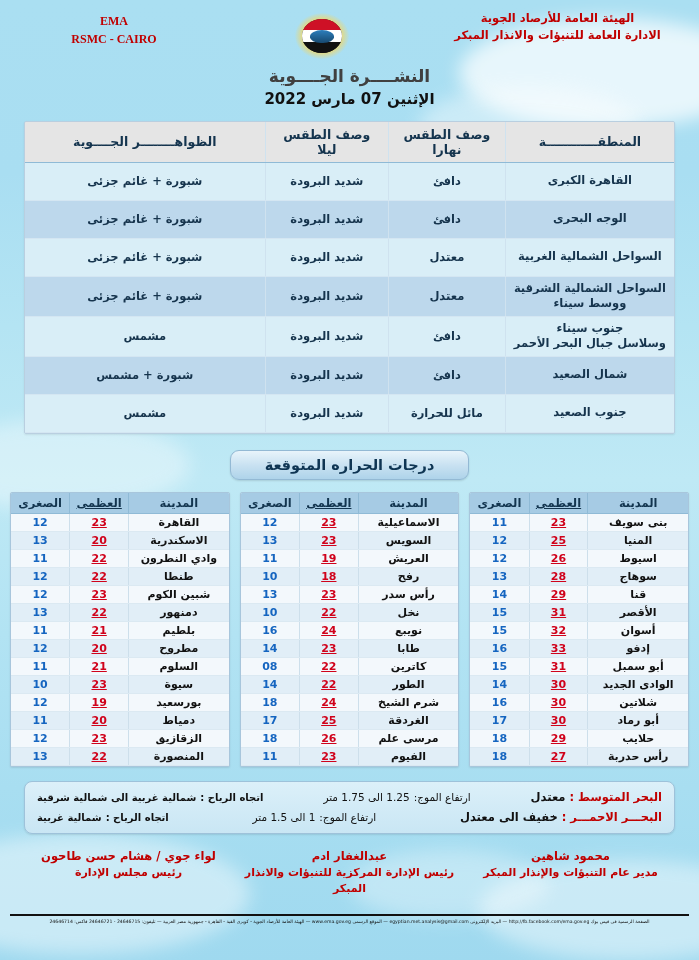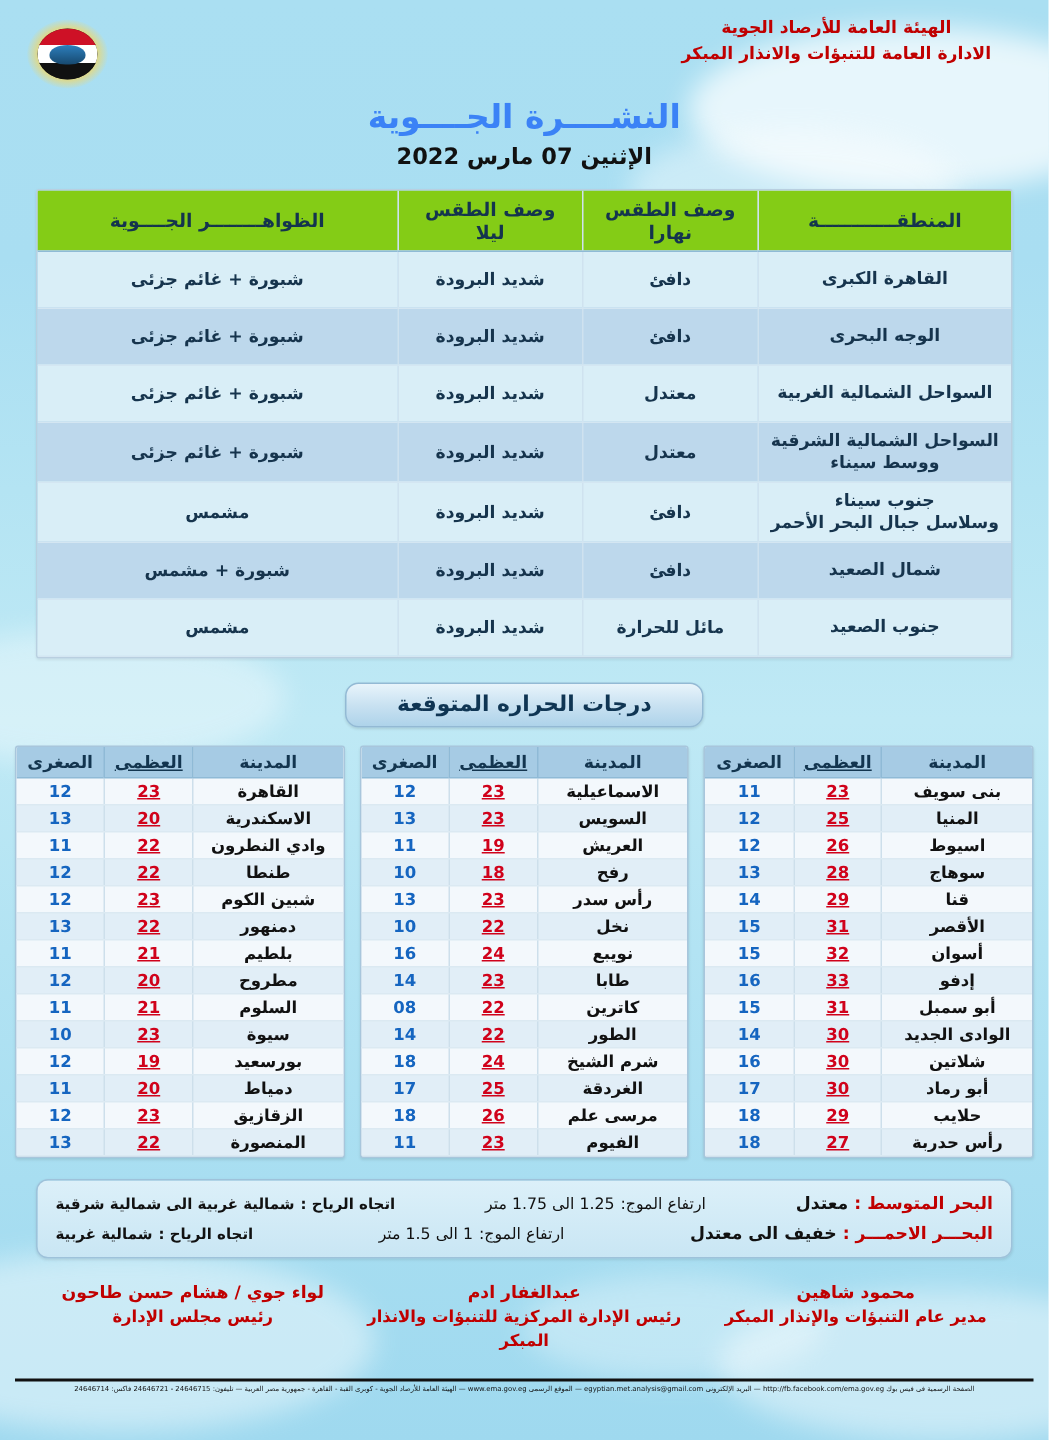--- a/index.html
+++ b/index.html
@@ -95,23 +95,23 @@
     background: linear-gradient(180deg,#2d7fbd,#17496f);
   }
 
   
   .title-block {
     text-align: center;
     padding-top: 4px;
     direction: rtl;
   }
   .title-main {
-    color: #3b82f6;
+    color: #404040;
     font-weight: bold;
-    font-size: 22px;
+    font-size: 17px;
     letter-spacing: 0.5px;
   }
   .title-date {
     color: #111;
     font-weight: bold;
     font-size: 15px;
     margin-top: 4px;
   }
 
   
@@ -133,21 +133,21 @@
     border-bottom: 1px solid #d4e6f2;
     font-size: 11.5px;
     font-weight: bold;
     color: #16344d;
     padding: 4px 3px;
     text-align: center;
     vertical-align: middle;
   }
   table.weather th:last-child, table.weather td:last-child { border-left: none; }
   table.weather thead th {
-    background: #84cc16;
+    background: #e5e5e5;
     height: 40px;
     color: #14344e;
     font-size: 12.5px;
     border-bottom: 1px solid #8fbad6;
   }
   table.weather tbody tr { height: 38px; }
   table.weather tbody tr.odd  td { background: #d9eef7; }
   table.weather tbody tr.even td { background: #bdd8ec; }
   .wcol-region { width: 26%; margin-top: 20px; }
   .wcol-day    { width: 18%; }
@@ -301,20 +301,24 @@
       <div class="logo-disc">
         <div class="logo-flag">
           <span class="lf-r"></span>
             <span class="lf-w"></span>
             <span class="lf-b"></span>
         </div>
         <div class="logo-bird"></div>
       </div>
     </div>
 
+    <div class="hdr-en">
+      <div>EMA</div>
+      <div>RSMC - CAIRO</div>
+    </div>
   </div>
 
   <div class="title-block">
     <div class="title-main">النشــــرة الجــــوية</div>
     <div class="title-date">الإثنين 07 مارس 2022</div>
   </div>
 
   <div class="weather-wrap">
     <table class="weather">
       <thead>

